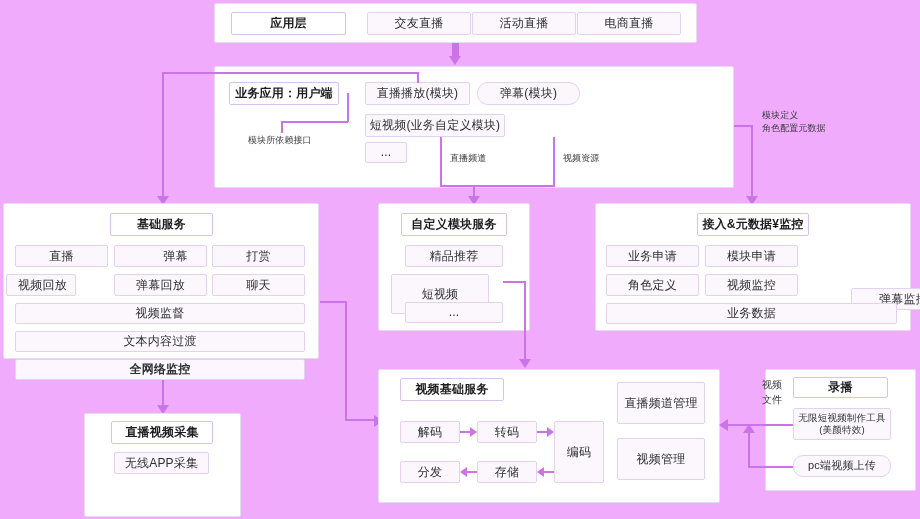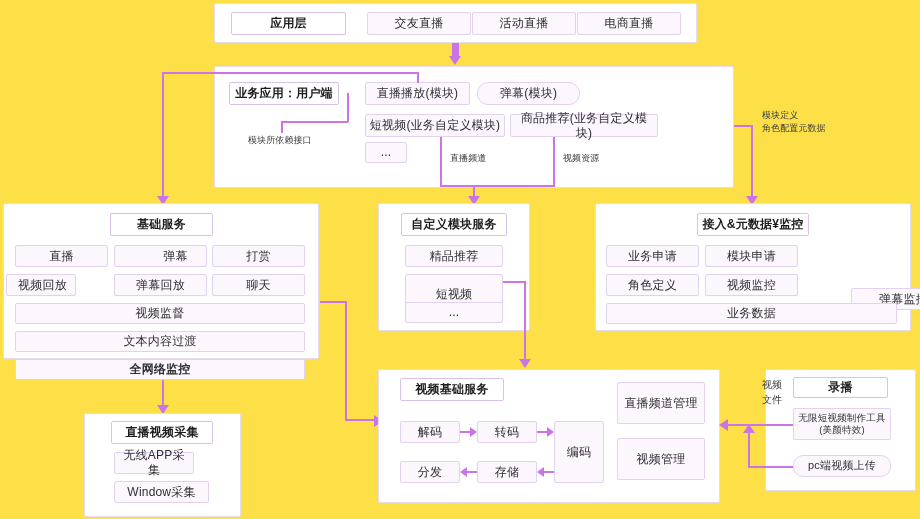--- a/index.html
+++ b/index.html
@@ -4,21 +4,21 @@
 <style>
   html,body{margin:0;padding:0;background:#ffffff;}
   body{
     font-family:"Liberation Sans","DejaVu Sans",sans-serif;
     -webkit-font-smoothing:antialiased;
   }
   #stage{
     position:relative;
     width:920px;
     height:519px;
-    background:#fde047;
+    background:#f0abfc;
     overflow:hidden;
   }
   
   .panel{
     position:absolute;
     box-sizing:border-box;
     border:1px solid #e7dbef;
     background:#ffffff;
     border-radius:2px;
   }
@@ -81,21 +81,20 @@
   <div class="stub" style="left:452px;top:43px;height:14px;"></div>
   <div class="ar ar-d" style="left:449px;top:56px;"></div>
 
   <div class="panel" style="left:214px;top:66px;width:520px;height:122px;"></div>
 
   <div class="box hdr" style="left:229px;top:82px;width:110px;height:23px;">业务应用：用户端</div>
 
   <div class="box" style="left:365px;top:82px;width:105px;height:23px;">直播播放(模块)</div>
   <div class="box" style="left:477px;top:82px;width:103px;height:23px;border-radius:11px;">弹幕(模块)</div>
   <div class="box" style="left:365px;top:114px;width:140px;height:23px;">短视频(业务自定义模块)</div>
-  <div class="box" style="left:510px;top:114px;width:148px;height:23px;">商品推荐(业务自定义模块)</div>
   <div class="box" style="left:365px;top:142px;width:42px;height:21px;">...</div>
 
   <div class="note" style="left:248px;top:134px;">模块所依赖接口</div>
   <div class="note" style="left:450px;top:152px;">直播频道</div>
   <div class="note" style="left:563px;top:152px;">视频资源</div>
   <div class="note" style="left:762px;top:109px;">模块定义
 角色配置元数据</div>
 
   <div class="ln lnh" style="left:162px;top:72px;width:256px;"></div>
   <div class="ln lnv" style="left:417px;top:72px;height:11px;"></div>
@@ -139,21 +138,21 @@
   <div class="ln lnh" style="left:345px;top:419px;width:31px;"></div>
   <div class="ar ar-r" style="left:374px;top:415px;"></div>
 
   <div class="ln lnv" style="left:162px;top:380px;height:27px;"></div>
   <div class="ar ar-d" style="left:157px;top:405px;"></div>
 
   <div class="panel" style="left:378px;top:203px;width:152px;height:128px;"></div>
 
   <div class="box hdr" style="left:401px;top:213px;width:106px;height:23px;">自定义模块服务</div>
   <div class="box" style="left:405px;top:245px;width:98px;height:22px;">精品推荐</div>
-  <div class="box" style="left:405px;top:274px;width:98px;height:40px;">短视频</div>
+  <div class="box" style="left:391px;top:274px;width:98px;height:40px;">短视频</div>
   <div class="box" style="left:405px;top:302px;width:98px;height:21px;">...</div>
 
   <div class="ln lnh" style="left:503px;top:281px;width:23px;"></div>
   <div class="ln lnv" style="left:524px;top:281px;height:80px;"></div>
   <div class="ar ar-d" style="left:519px;top:359px;"></div>
 
   <div class="panel" style="left:595px;top:203px;width:316px;height:128px;"></div>
 
   <div class="box hdr" style="left:697px;top:213px;width:112px;height:23px;">接入&amp;元数据¥监控</div>
 
@@ -187,22 +186,21 @@
 
   <div class="ln lnh" style="left:543px;top:471px;width:11px;"></div>
   <div class="ar ar-sm-l" style="left:537px;top:467px;"></div>
 
   <div class="ln lnh" style="left:466px;top:471px;width:11px;"></div>
   <div class="ar ar-sm-l" style="left:460px;top:467px;"></div>
 
   <div class="panel" style="left:84px;top:413px;width:157px;height:104px;"></div>
 
   <div class="box hdr" style="left:111px;top:421px;width:102px;height:23px;">直播视频采集</div>
-  <div class="box" style="left:114px;top:452px;width:80px;height:22px;">无线APP采集</div>
-  <div class="box" style="left:114px;top:481px;width:95px;height:22px;">Window采集</div>
+  <div class="box" style="left:114px;top:452px;width:95px;height:22px;">无线APP采集</div>
 
   <div class="panel" style="left:765px;top:369px;width:151px;height:122px;"></div>
 
   <div class="box hdr" style="left:793px;top:377px;width:95px;height:21px;">录播</div>
   <div class="box xs" style="left:793px;top:408px;width:98px;height:32px;white-space:pre-line;">无限短视频制作工具
 (美颜特效)</div>
   <div class="box sm" style="left:793px;top:455px;width:98px;height:22px;">pc端视频上传</div>
 
   <div class="note" style="left:762px;top:378px;font-size:10px;">视频
 文件</div>

